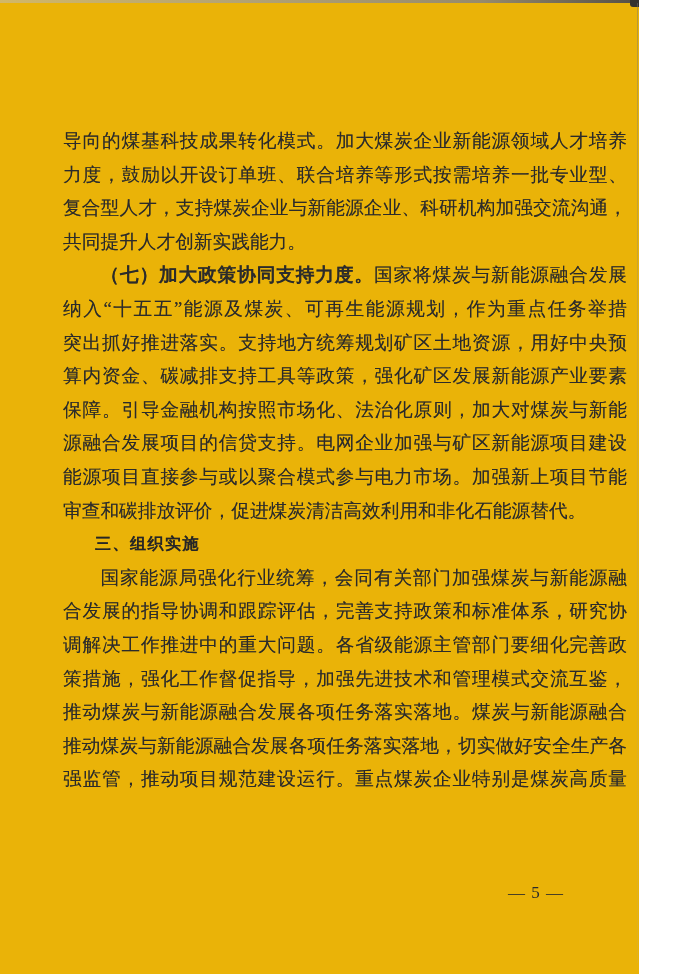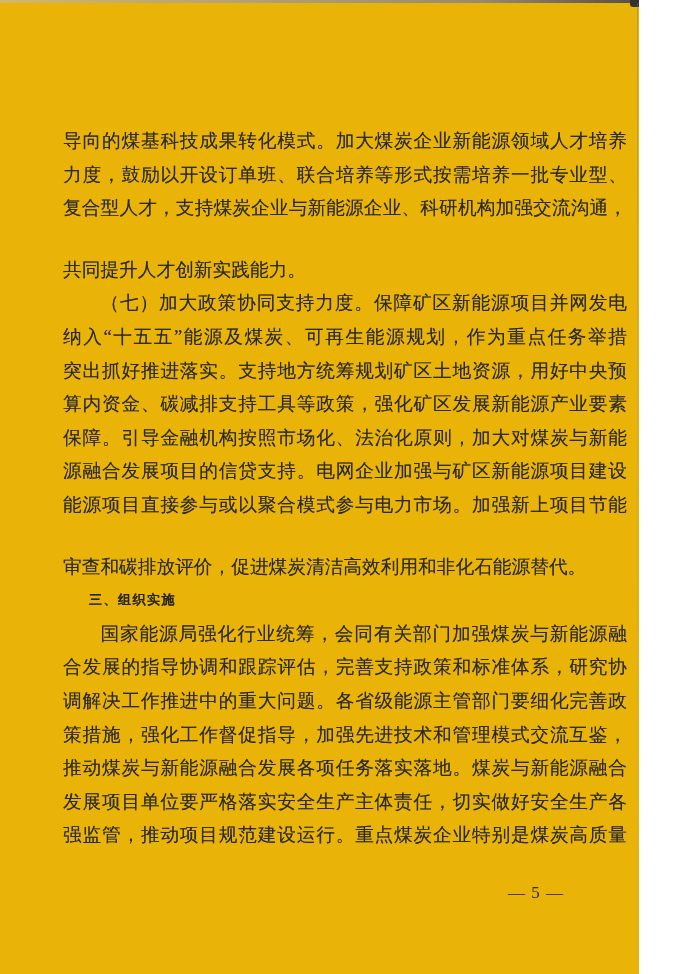--- a/index.html
+++ b/index.html
@@ -55,29 +55,28 @@
   p.line {
     margin: 0;
     padding: 0;
     text-align: justify;
     text-align-last: justify;
     white-space: normal;
   }
   p.line.end {
     text-align: left;
     text-align-last: left;
-    margin-top: 28px;
   }
   .indent { text-indent: 2em; }
-  .kicker { font-weight: 400; }
+  .kicker { font-weight: 700; }
   h2.heading {
     margin: 0;
     padding: 0;
     font-family: "Liberation Sans", "DejaVu Sans", sans-serif;
-    font-size: 13px;
+    font-size: 16px;
     font-weight: 700;
     line-height: 33.6px;
     text-indent: 2em;
     letter-spacing: 1.5px;
     color: #262626;
   }
   .page-number {
     position: absolute;
     top: 883px;
     left: 536px;
@@ -97,36 +96,36 @@
   <div class="scan-corner-mark"></div>
   <div class="scan-edge-right"></div>
 
   <main class="text-block">
 
     <p class="line">导向的煤基科技成果转化模式。加大煤炭企业新能源领域人才培养</p>
     <p class="line">力度，鼓励以开设订单班、联合培养等形式按需培养一批专业型、</p>
     <p class="line">复合型人才，支持煤炭企业与新能源企业、科研机构加强交流沟通，</p>
     <p class="line end">共同提升人才创新实践能力。</p>
 
-    <p class="line indent"><span class="kicker">（七）加大政策协同支持力度。</span><span>保障矿区新能源项目并网发电</span></p>
+    <p class="line indent"><span class="kicker">（七）加大政策协同支持力度。</span><span>国家将煤炭与新能源融合发展</span></p>
     <p class="line">纳入“十五五”能源及煤炭、可再生能源规划，作为重点任务举措</p>
     <p class="line">突出抓好推进落实。支持地方统筹规划矿区土地资源，用好中央预</p>
     <p class="line">算内资金、碳减排支持工具等政策，强化矿区发展新能源产业要素</p>
     <p class="line">保障。引导金融机构按照市场化、法治化原则，加大对煤炭与新能</p>
     <p class="line">源融合发展项目的信贷支持。电网企业加强与矿区新能源项目建设</p>
     <p class="line">能源项目直接参与或以聚合模式参与电力市场。加强新上项目节能</p>
     <p class="line end">审查和碳排放评价，促进煤炭清洁高效利用和非化石能源替代。</p>
 
     <h2 class="heading">三、组织实施</h2>
 
     <p class="line indent">国家能源局强化行业统筹，会同有关部门加强煤炭与新能源融</p>
     <p class="line">合发展的指导协调和跟踪评估，完善支持政策和标准体系，研究协</p>
     <p class="line">调解决工作推进中的重大问题。各省级能源主管部门要细化完善政</p>
     <p class="line">策措施，强化工作督促指导，加强先进技术和管理模式交流互鉴，</p>
     <p class="line">推动煤炭与新能源融合发展各项任务落实落地。煤炭与新能源融合</p>
-    <p class="line">发展项目单位要严格落实安全生产主体责任，切实做好安全生产各</p>
+    <p class="line">推动煤炭与新能源融合发展各项任务落实落地，切实做好安全生产各</p>
     <p class="line">强监管，推动项目规范建设运行。重点煤炭企业特别是煤炭高质量</p>
 
   </main>
 
   <div class="page-number">— 5 —</div>
 
 </div>
 
 </body></html>

